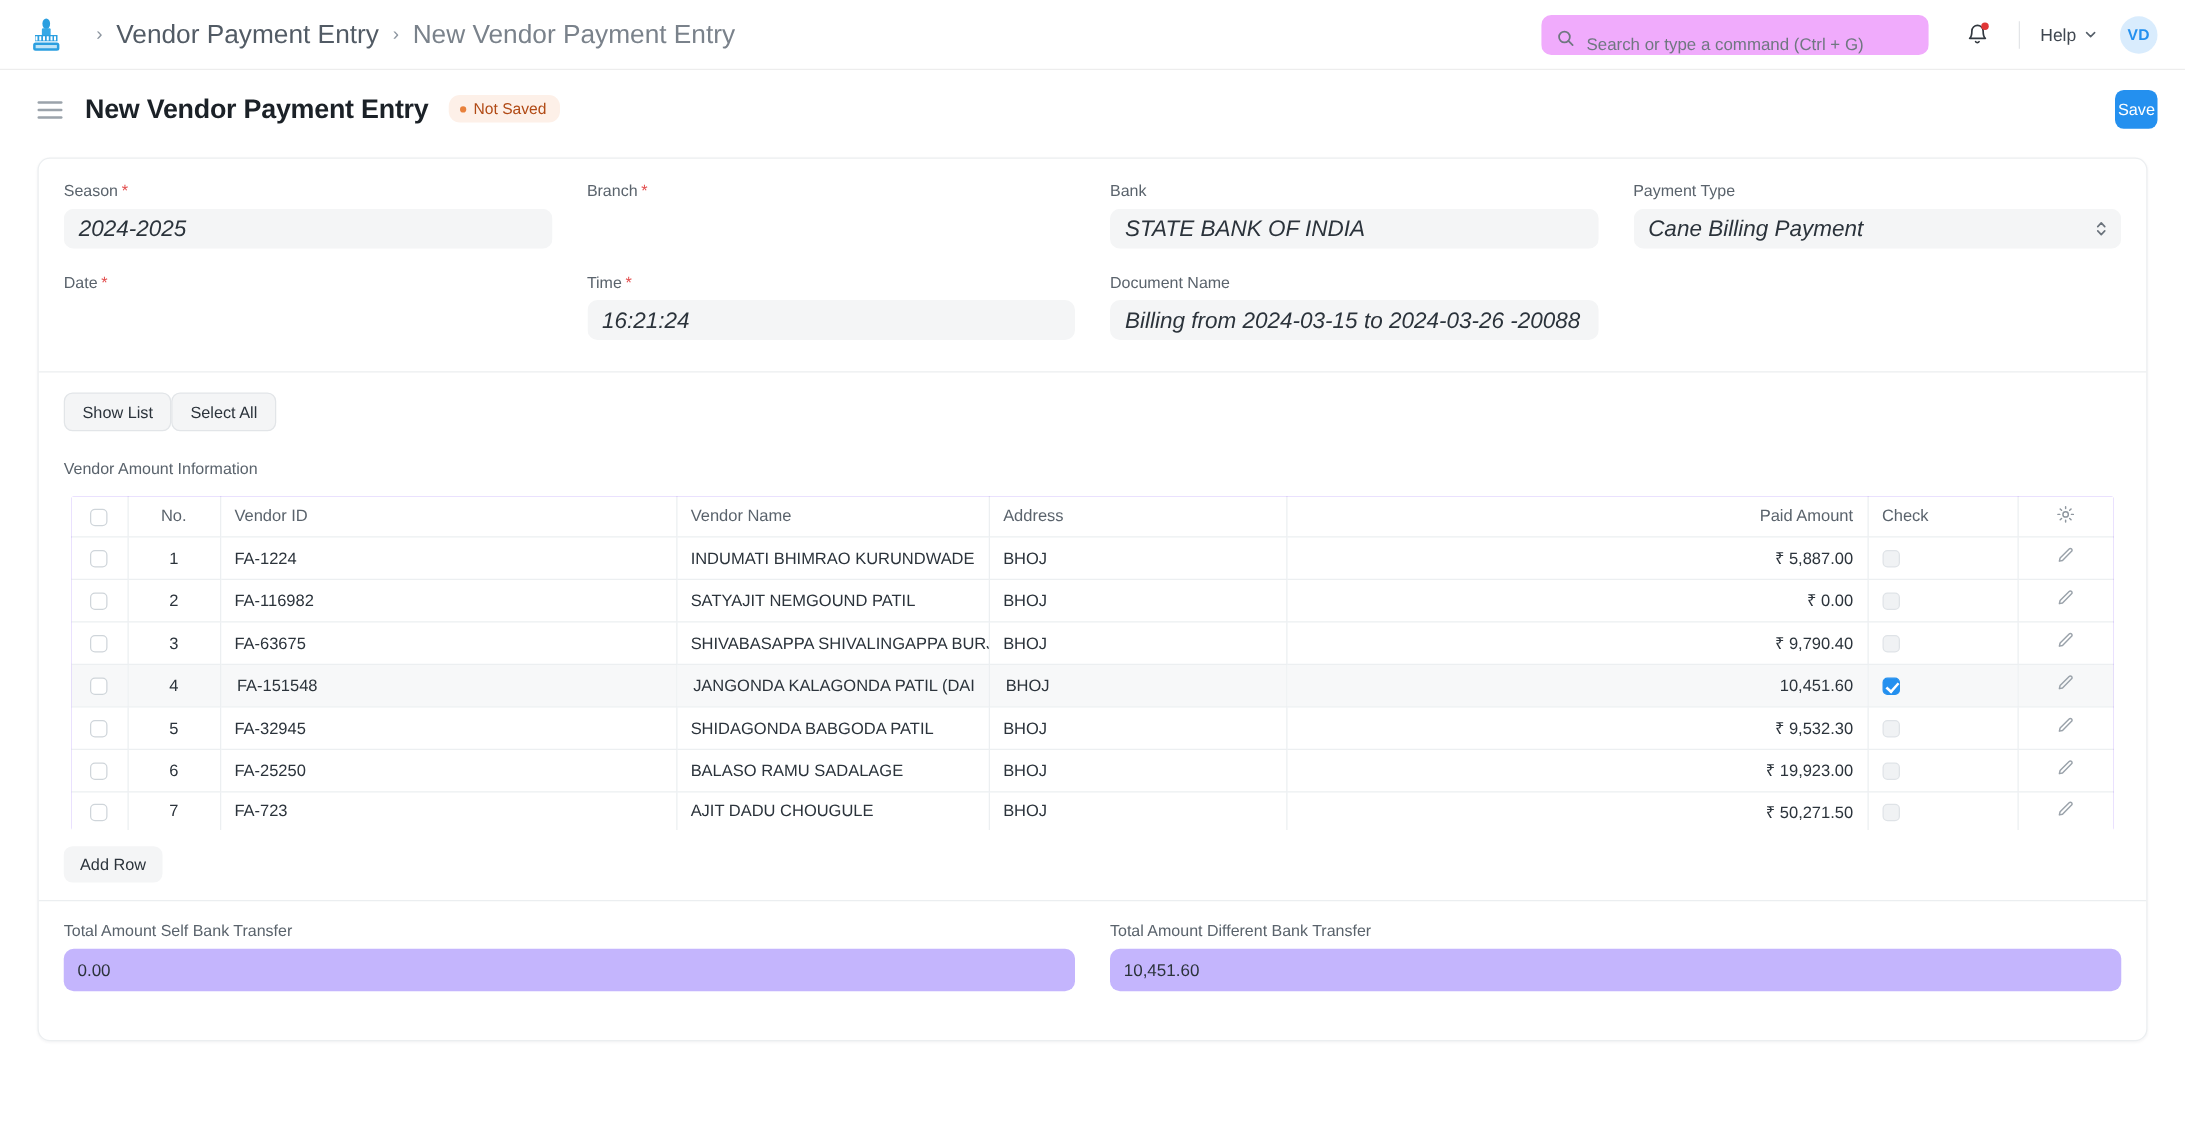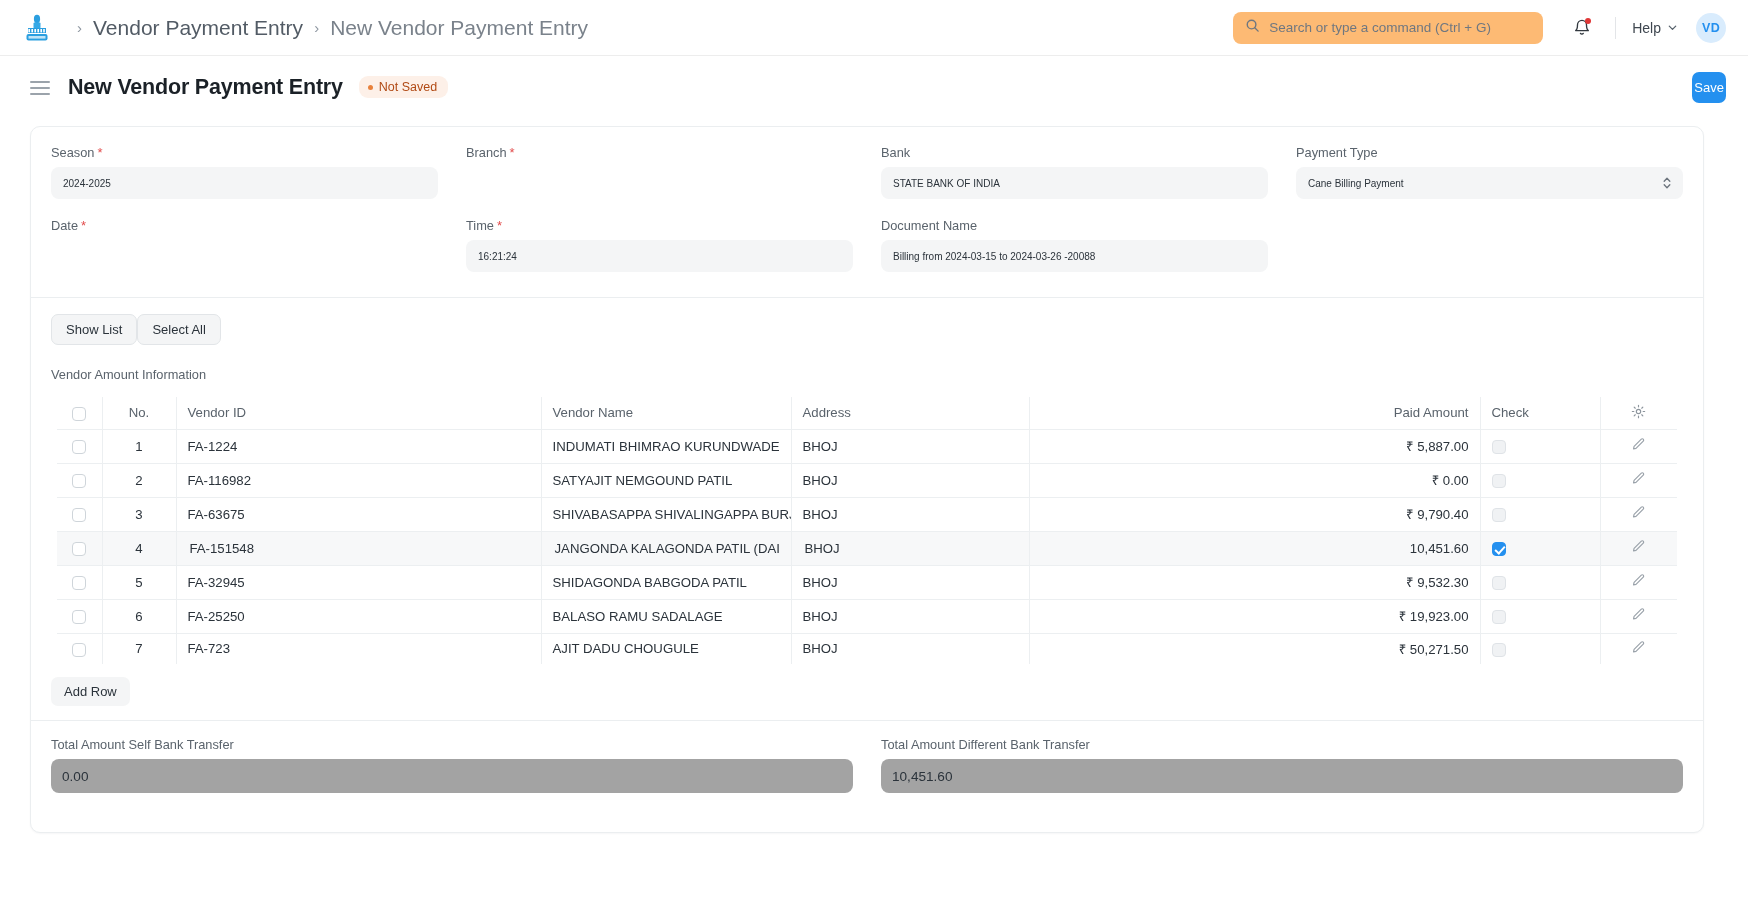--- a/index.html
+++ b/index.html
@@ -34,22 +34,22 @@
   .crumb {
     font-size: 21px; color: #525b65; text-decoration: none;
     white-space: nowrap;
   }
   .crumb.active { color: #7a828b; }
   .nav-right {
     margin-left: auto; display: flex; align-items: center; gap: 0px;
   }
   .searchbox {
     width: 310px; height: 32px;
-    background: #fdba74; border-radius: 8px;
-    display: flex; align-items: center;
+    background: #f0abfc; border-radius: 8px;
+    display: flex; align-items: flex-end;
     padding: 0 11px; gap: 9px;
     border: 1px solid transparent;
   }
   .searchbox input {
     border: none; outline: none; background: transparent;
     font-size: 13.5px; color: #3f4750; width: 100%;
     font-family: "Liberation Sans", sans-serif;
   }
   .searchbox input::placeholder { color: #6f7780; }
   .bell-wrap {
@@ -105,21 +105,21 @@
     margin-left: auto;
     background: #2490ef; color: #ffffff;
     font-size: 13px; font-weight: 500;
     border: none; border-radius: 7px;
     padding: 8px 2px; cursor: pointer;
     font-family: "Liberation Sans", sans-serif;
   }
 
   
   .form-card {
-    margin: 8px 44px 0 30px;
+    margin: 8px 30px 0 30px;
     background: #ffffff;
     border: 1px solid #ebeef0;
     border-radius: 10px;
     box-shadow: 0 1px 2px rgba(17,24,39,.04);
     padding: 18px 0 0 0;
   }
   .grid-row {
     display: grid;
     grid-template-columns: 1fr 1fr 1fr 1fr;
     column-gap: 28px;
@@ -129,22 +129,22 @@
   .field-label {
     font-size: 12.8px; color: #5a636c; margin-bottom: 7px;
     display: flex; align-items: center; gap: 3px;
   }
   .req { color: #e24c4c; font-size: 13px; line-height: 1; }
   .field-ctl {
     height: 32px; background: #f4f5f6;
     border: 1px solid transparent; border-radius: 8px;
     display: flex; align-items: center;
     padding: 0 11px;
-    font-size: 10px; color: #2b333b;
-    white-space: nowrap; overflow: hidden;
+    font-size: 18px; color: #2b333b;
+    white-space: nowrap; overflow: hidden; font-style: italic;
   }
   .select-ctl { position: relative; padding-right: 26px; }
   .select-arrows {
     position: absolute; right: 10px; top: 50%; transform: translateY(-50%);
     display: flex; flex-direction: column; gap: 2px; color: #6b737c;
   }
 
   
   .divider { height: 1px; background: #ebeef0; margin: 6px 0 0 0; }
   .btn-bar { display: flex; padding: 16px 20px 16px 20px; }
@@ -219,21 +219,21 @@
     font-family: "Liberation Sans", sans-serif;
   }
 
   
   .totals-divider { height: 1px; background: #ebeef0; margin: 14px 0 0 0; }
   .totals {
     display: grid; grid-template-columns: 1fr 1fr;
     column-gap: 28px; padding: 16px 20px 20px 20px;
   }
   .total-ctl {
-    height: 34px; background: #a3a3a3; border-radius: 8px;
+    height: 34px; background: #c4b5fd; border-radius: 8px;
     display: flex; align-items: center; padding: 0 11px;
     font-size: 13.6px; color: #2b333b;
   }
 </style>
 </head>
 <body>
 
 <div class="navbar">
   <div class="brand-logo">
     <svg width="26" height="28" viewBox="0 0 26 28" aria-hidden="true">

